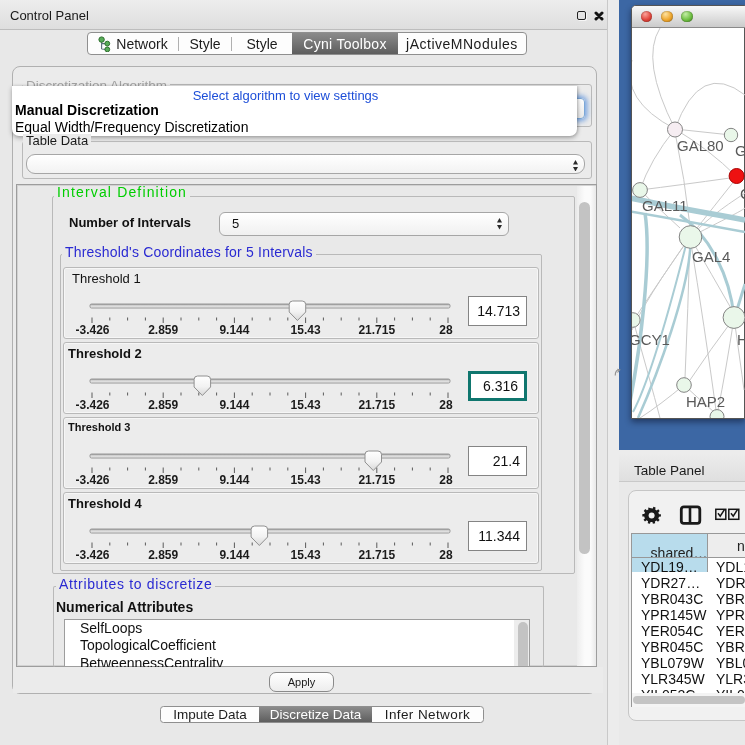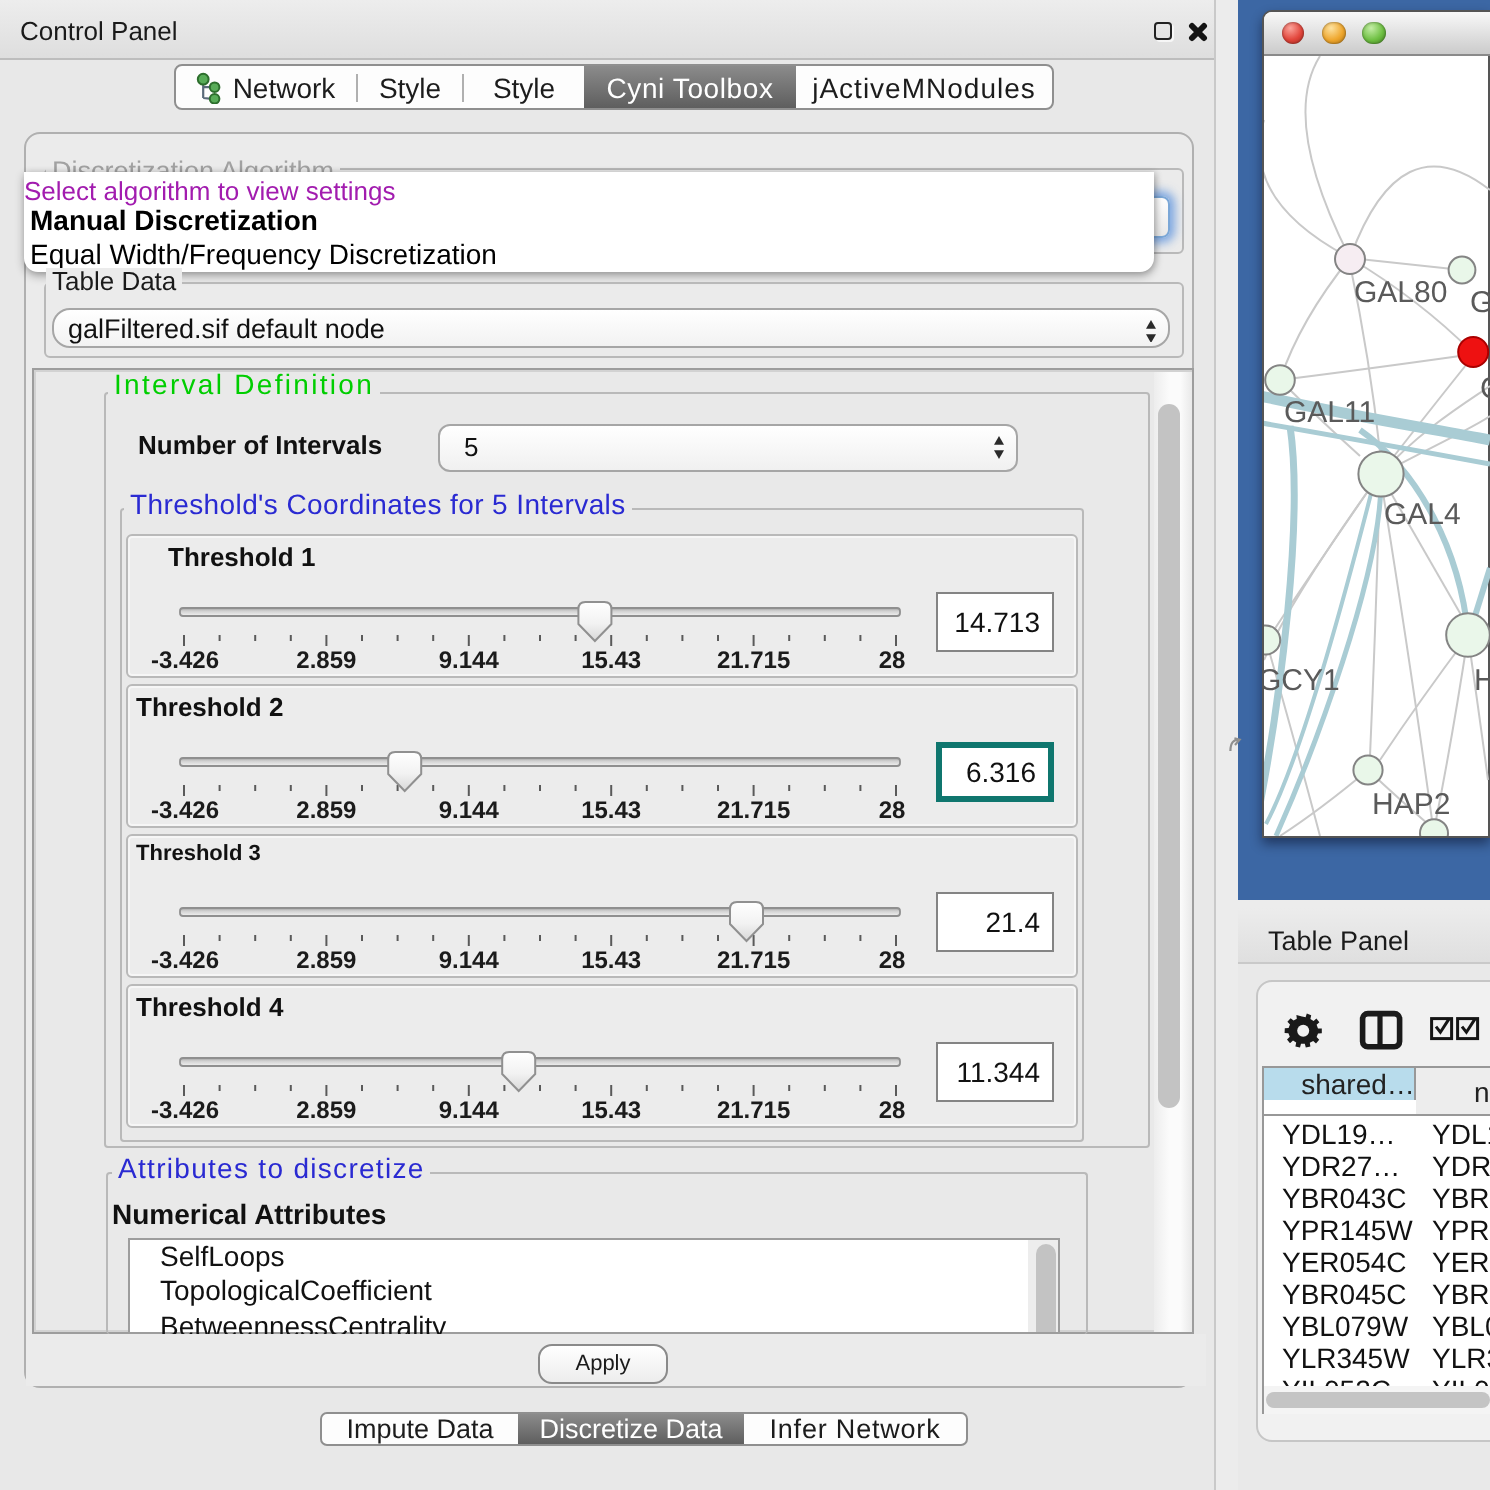--- a/index.html
+++ b/index.html
@@ -39,28 +39,27 @@
   </div>
 
   <div class="abs" style="left:12px;top:66px;width:585px;height:628px;background:#ebebeb;border:1px solid #b0b0b0;border-radius:8px;box-sizing:border-box;"></div>
 
   <div class="abs" style="left:22px;top:84px;width:570px;height:43px;border:1px solid #b9b9b9;border-radius:3px;box-sizing:border-box;"></div>
   <div class="abs" style="left:23px;top:78px;font-size:13.5px;color:#a2a2a2;background:#ebebeb;padding:0 3px;">Discretization Algorithm</div>
 
   <div class="abs" style="left:558px;top:98px;width:27px;height:21px;background:linear-gradient(#fdfdfd,#e8e8e8);border:1px solid #7ba7d7;border-radius:4px;box-shadow:0 0 5px 2.5px rgba(88,144,222,.75);box-sizing:border-box;"></div>
 
   <div class="abs" style="left:12px;top:86px;width:565px;height:50px;background:#fff;border-radius:0 0 7px 7px;box-shadow:0 2px 5px rgba(0,0,0,.3),1px 0 3px rgba(0,0,0,.15);"></div>
-  <div class="abs" style="left:12px;top:88px;width:547px;font-size:13px;color:#a21caf;">Select algorithm to view settings</div>
+  <div class="abs" style="left:12px;top:88px;width:547px;text-align:center;font-size:13px;color:#1d4ed8;">Select algorithm to view settings</div>
   <div class="abs" style="left:15px;top:102px;font-size:14px;font-weight:bold;color:#000;">Manual Discretization</div>
   <div class="abs" style="left:15px;top:119px;font-size:14px;color:#000;">Equal Width/Frequency Discretization</div>
 
   <div class="abs" style="left:22px;top:141px;width:570px;height:38px;border:1px solid #b9b9b9;border-radius:3px;box-sizing:border-box;"></div>
   <div class="abs grouplabel" style="left:23px;top:134px;color:#1a1a1a;">Table Data</div>
   <div class="abs" style="left:26px;top:154px;width:559px;height:20px;background:linear-gradient(#ffffff,#f2f2f2);border:1px solid #a6a6a6;border-radius:9px;box-sizing:border-box;"></div>
-  <div class="abs" style="left:34px;top:157px;font-size:13.5px;color:#111;">galFiltered.sif default node</div>
   <svg class="abs" style="left:573px;top:159.5px;" width="5" height="11.5" viewBox="0 0 5 11.5">
     <path d="M2.5 0 L5 4.4 L0 4.4 Z" fill="#2a2a2a"></path>
       <path d="M2.5 11.5 L5 7.1 L0 7.1 Z" fill="#2a2a2a"></path>
   </svg>
 
   <div class="abs" style="left:15.5px;top:184px;width:581px;height:483px;background:#e9e9e9;border:1px solid #9d9d9d;box-shadow:inset 0 0 0 1px #d2d2d2;box-sizing:border-box;"></div>
 
   <div class="abs" style="left:577px;top:186px;width:19px;height:480px;background:linear-gradient(90deg,#ededed,#fbfbfb 40%,#fbfbfb 70%,#e9e9e9);"></div>
   <div class="abs" style="left:579px;top:202px;width:10.5px;height:352px;background:#c3c3c3;border-radius:5.5px;"></div>
 
@@ -72,21 +71,21 @@
   <div class="abs" style="left:232px;top:216px;font-size:13px;color:#111;">5</div>
   <svg class="abs" style="left:497px;top:218px;" width="5" height="11.5" viewBox="0 0 5 11.5">
     <path d="M2.5 0 L5 4.4 L0 4.4 Z" fill="#2a2a2a"></path>
       <path d="M2.5 11.5 L5 7.1 L0 7.1 Z" fill="#2a2a2a"></path>
   </svg>
 
   <div class="abs" style="left:59.5px;top:253.5px;width:482.5px;height:317.5px;border:1px solid #b9b9b9;border-radius:2px;box-sizing:border-box;"></div>
   <div class="abs grouplabel" style="left:62px;top:246px;background:#e9e9e9;color:#2a2ad2;font-size:14px;letter-spacing:.2px;">Threshold's Coordinates for 5 Intervals</div>
 
   <div class="groupbox" style="left:63px;top:267px;width:474px;height:70px;background:#ececec;"></div>
-  <div class="abs" style="left:84px;top:271px;font-size:13px;font-weight:bold;color:#111;">Threshold 1</div>
+  <div class="abs" style="left:72px;top:271px;font-size:13px;font-weight:normal;color:#111;">Threshold 1</div>
   <div class="abs" style="left:468px;top:296px;width:59px;height:30px;background:#fff;border:1px solid #848484;box-sizing:border-box;font-size:14px;color:#111;display:flex;align-items:center;justify-content:flex-end;padding-right:6px;">14.713</div>
 
   <div class="groupbox" style="left:63px;top:342px;width:474px;height:70px;background:#ececec;"></div>
   <div class="abs" style="left:68px;top:346px;font-size:13px;font-weight:bold;color:#111;">Threshold 2</div>
   <div class="abs" style="left:468px;top:371px;width:59px;height:30px;background:#fff;border:3px solid #0f766e;box-sizing:border-box;font-size:14px;color:#111;display:flex;align-items:center;justify-content:flex-end;padding-right:6px;">6.316</div>
 
   <div class="groupbox" style="left:63px;top:417px;width:474px;height:70px;background:#ececec;"></div>
   <div class="abs" style="left:68px;top:421px;font-size:11px;font-weight:bold;color:#111;">Threshold 3</div>
   <div class="abs" style="left:468px;top:446px;width:59px;height:30px;background:#fff;border:1px solid #848484;box-sizing:border-box;font-size:14px;color:#111;display:flex;align-items:center;justify-content:flex-end;padding-right:6px;">21.4</div>
 
@@ -247,21 +246,21 @@
     <line x1="48" y1="1.8" x2="48" y2="18.4" stroke="#1a1a1a" stroke-width="2.6"></line>
     <g stroke="#151515" stroke-width="1.5" fill="none">
       <rect x="73.8" y="4.3" width="10" height="10"></rect>
       <path d="M76 8.3 l2.2 2.8 4.4-6.8"></path>
       <rect x="86.8" y="4.3" width="10" height="10"></rect>
       <path d="M89 8.3 l2.2 2.8 4.4-6.8"></path>
     </g>
   </svg>
 
   <div class="abs" style="left:631px;top:533px;width:114px;height:174px;background:#fff;border:1px solid #989898;border-right:none;box-sizing:border-box;"></div>
-  <div class="abs" style="left:632px;top:534px;width:76px;height:16px;background:#b8dcec;border-right:1px solid #989898;box-sizing:border-box;display:flex;align-items:center;justify-content:center;padding-left:19px;font-size:14px;color:#222;">shared…</div>
+  <div class="abs" style="left:632px;top:534px;width:76px;height:38px;background:#b8dcec;border-right:1px solid #989898;box-sizing:border-box;display:flex;align-items:center;justify-content:center;padding-left:19px;font-size:14px;color:#222;">shared…</div>
   <div class="abs" style="left:708px;top:534px;width:37px;height:24px;background:#ededed;display:flex;align-items:center;padding-left:29px;font-size:14px;color:#222;">n</div>
   <div class="abs" style="left:632px;top:557px;width:113px;height:1px;background:#989898;"></div>
   <div class="abs" style="left:641px;top:559px;width:70px;font-size:14px;line-height:16px;color:#111;">
     YDL19…<br>YDR27…<br>YBR043C<br>YPR145W<br>YER054C<br>YBR045C<br>YBL079W<br>YLR345W<br>YIL052C
   </div>
   <div class="abs" style="left:716px;top:559px;width:40px;font-size:14px;line-height:16px;color:#111;overflow:hidden;">
     YDL1<br>YDR2<br>YBRC<br>YPR1<br>YERC<br>YBRC<br>YBL0<br>YLR3<br>YIL0
   </div>
   <div class="abs" style="left:632px;top:693px;width:113px;height:14px;background:#f4f4f4;"></div>
   <div class="abs" style="left:633px;top:696px;width:112px;height:8px;background:#c4c4c4;border-radius:4px;"></div>

